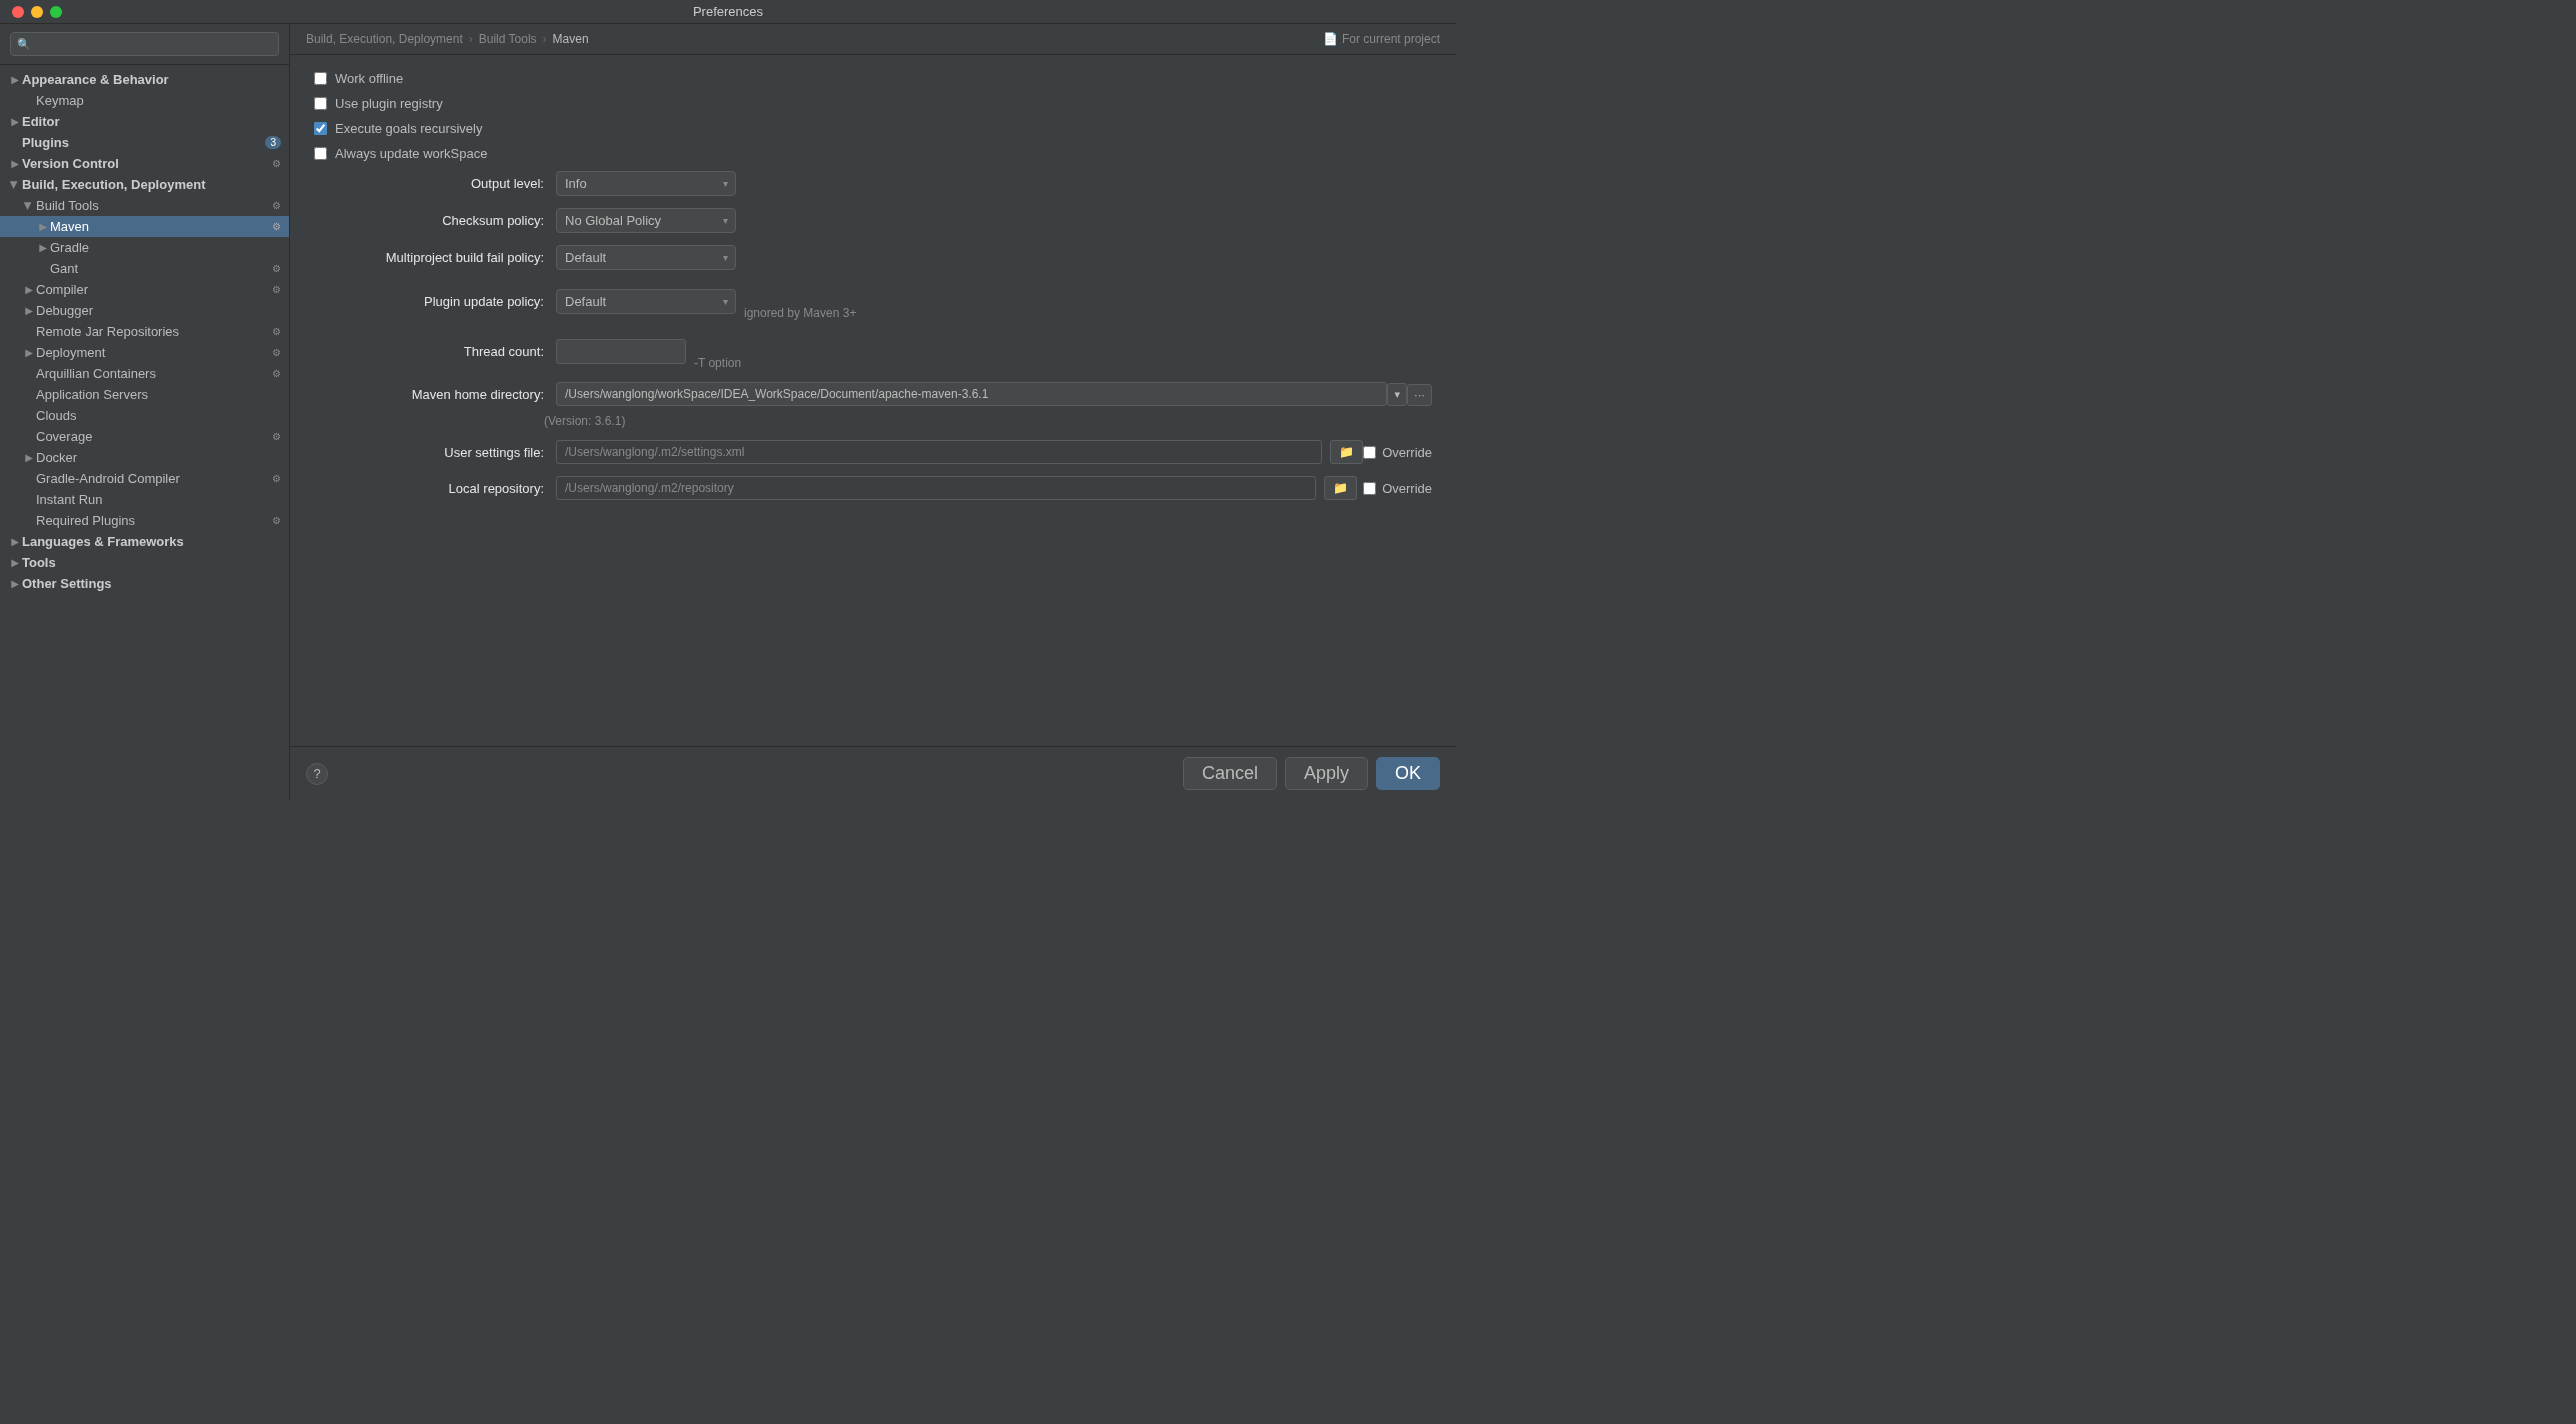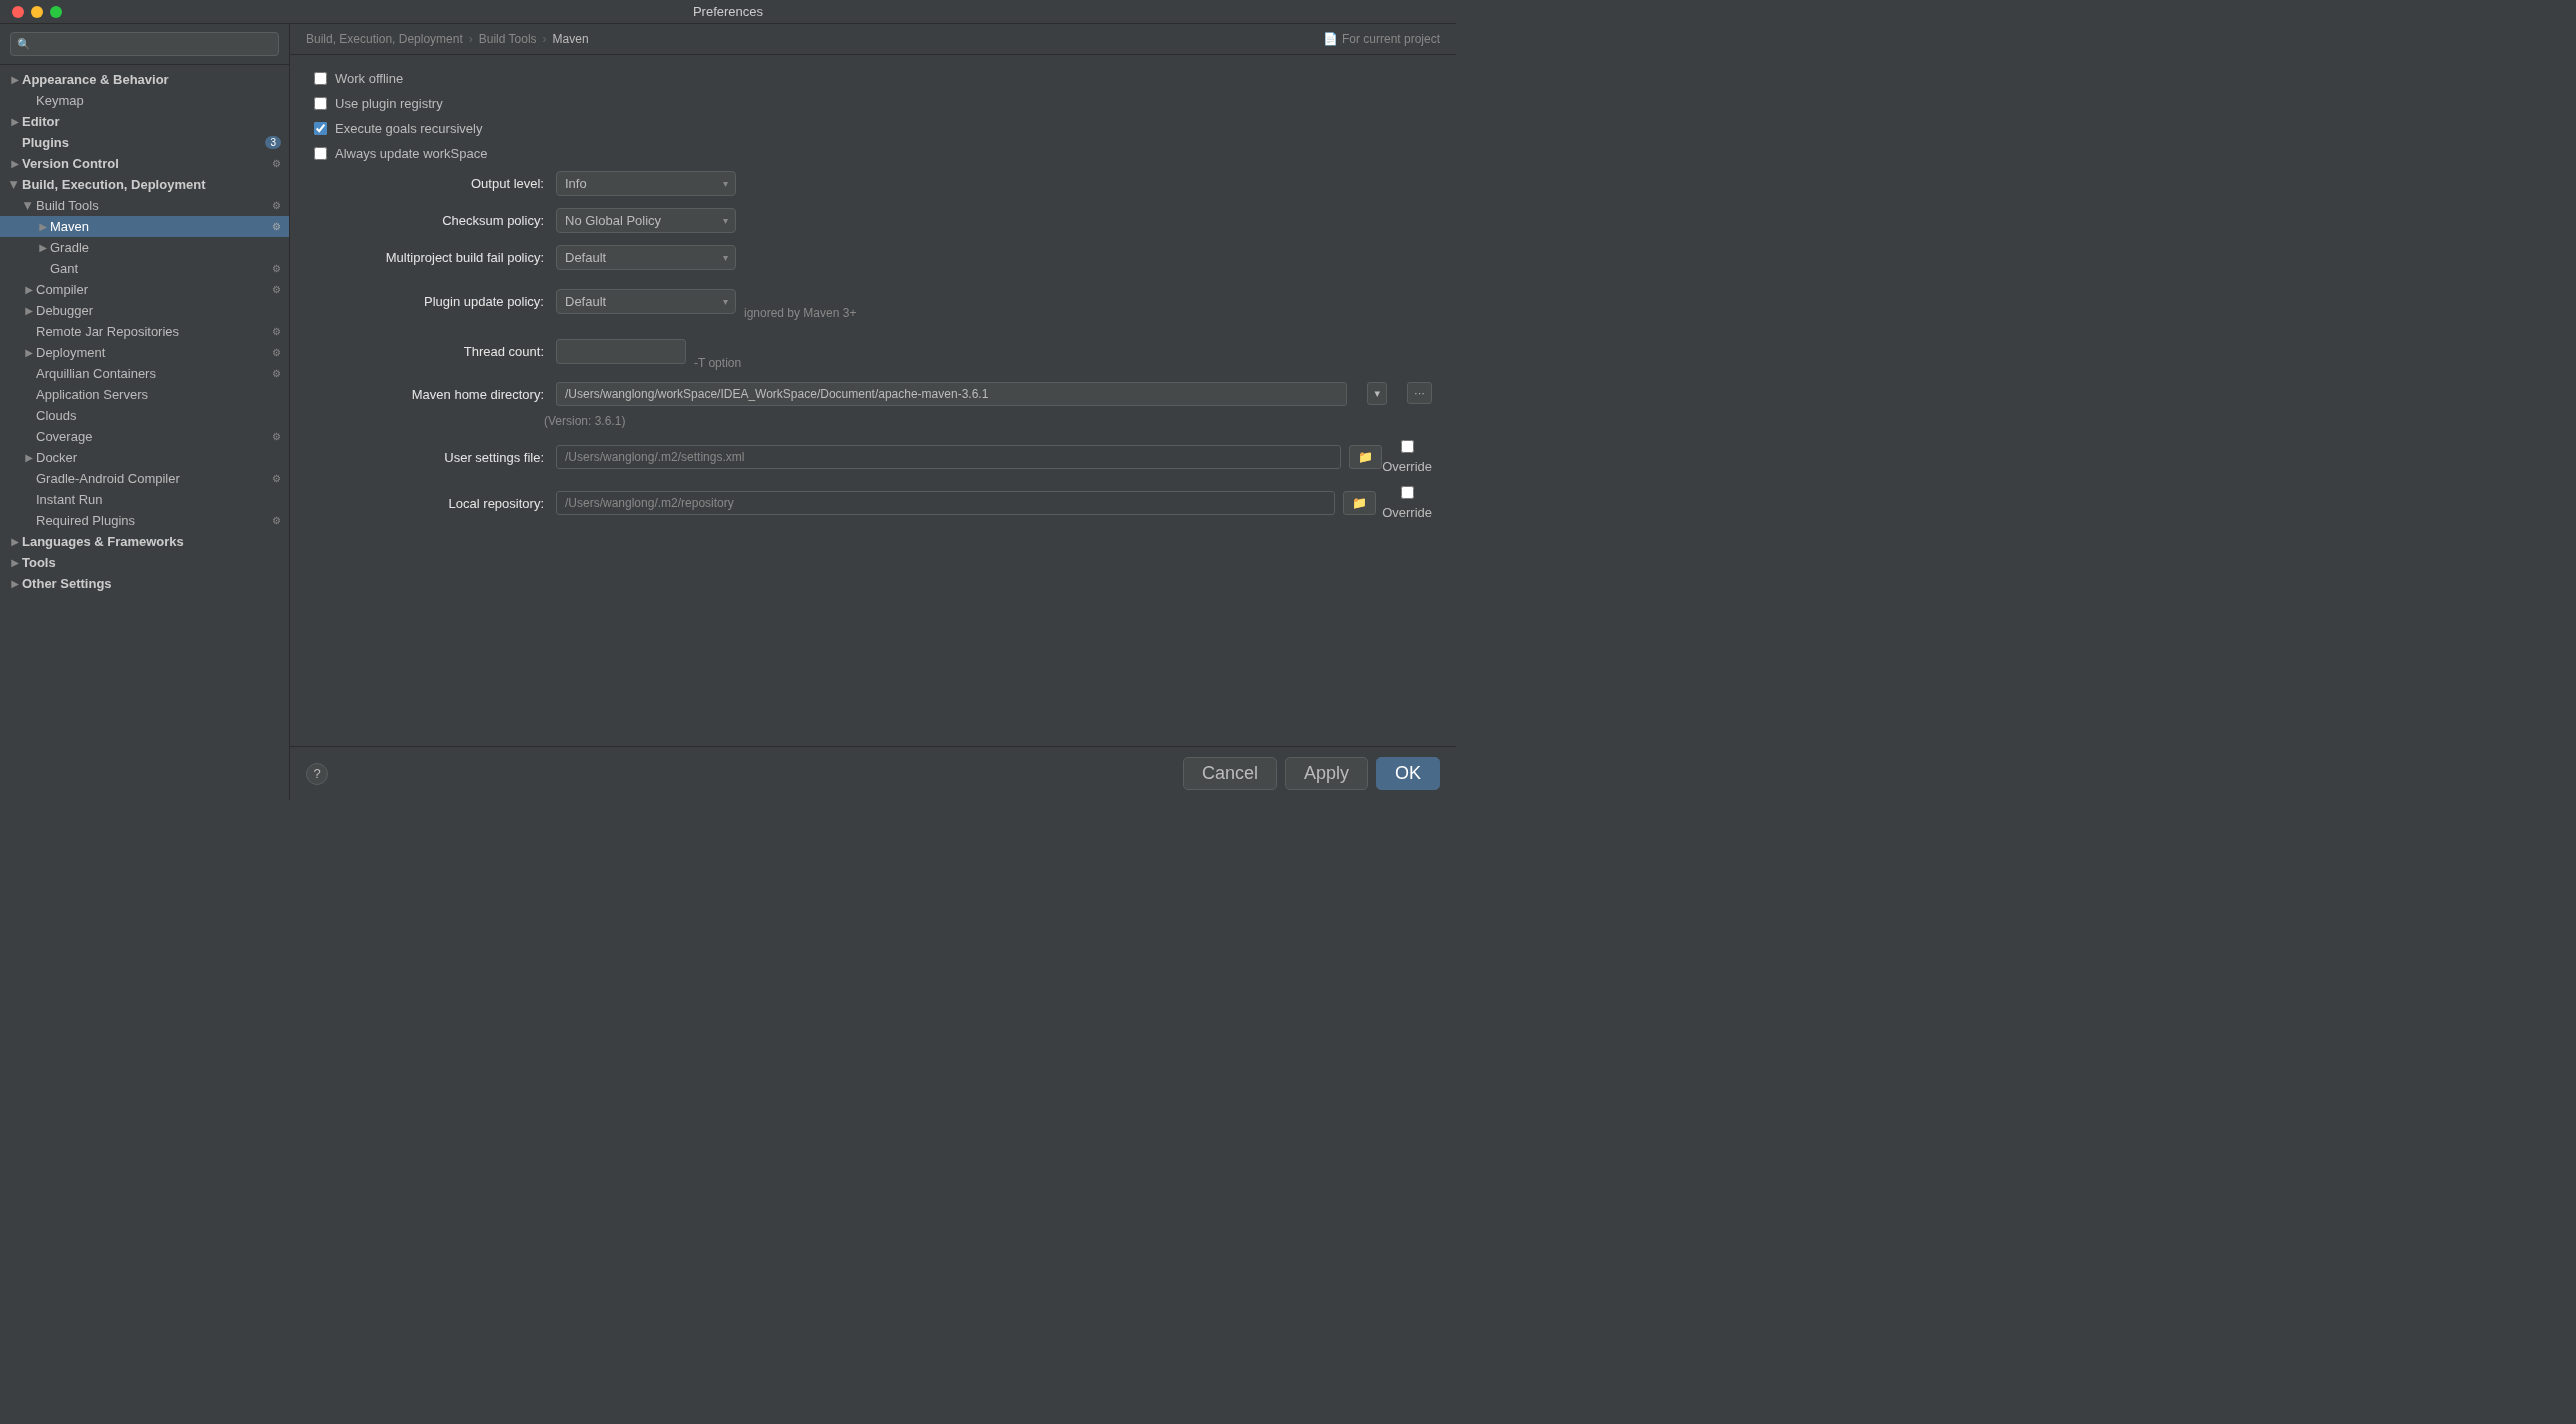--- a/index.html
+++ b/index.html
@@ -238,22 +238,22 @@
       border-radius: 3px;
       color: #bbbbbb;
       font-size: 13px;
       padding: 4px 8px;
       outline: none;
       min-width: 120px;
     }
     .path-input-wrapper {
       display: flex;
       flex: 1;
-      align-items: flex-start;
-      gap: 20px;
+      align-items: flex-end;
+      gap: 0;
     }
     .path-input {
       flex: 1;
       background: #45494a;
       border: 1px solid #5a5d5e;
       border-radius: 3px;
       color: #bbbbbb;
       font-size: 12px;
       padding: 4px 8px;
       outline: none;
@@ -303,21 +303,20 @@
       font-size: 12px;
       display: flex;
       align-items: center;
       gap: 4px;
     }
     .override-row {
       display: flex;
       align-items: center;
       gap: 6px;
       flex-shrink: 0;
-      flex-direction: column;
     }
     .version-note {
       color: #888;
       font-size: 12px;
       margin-left: 230px;
       margin-bottom: 12px;
       margin-top: -4px;
     }
     
     .bottom-bar {

